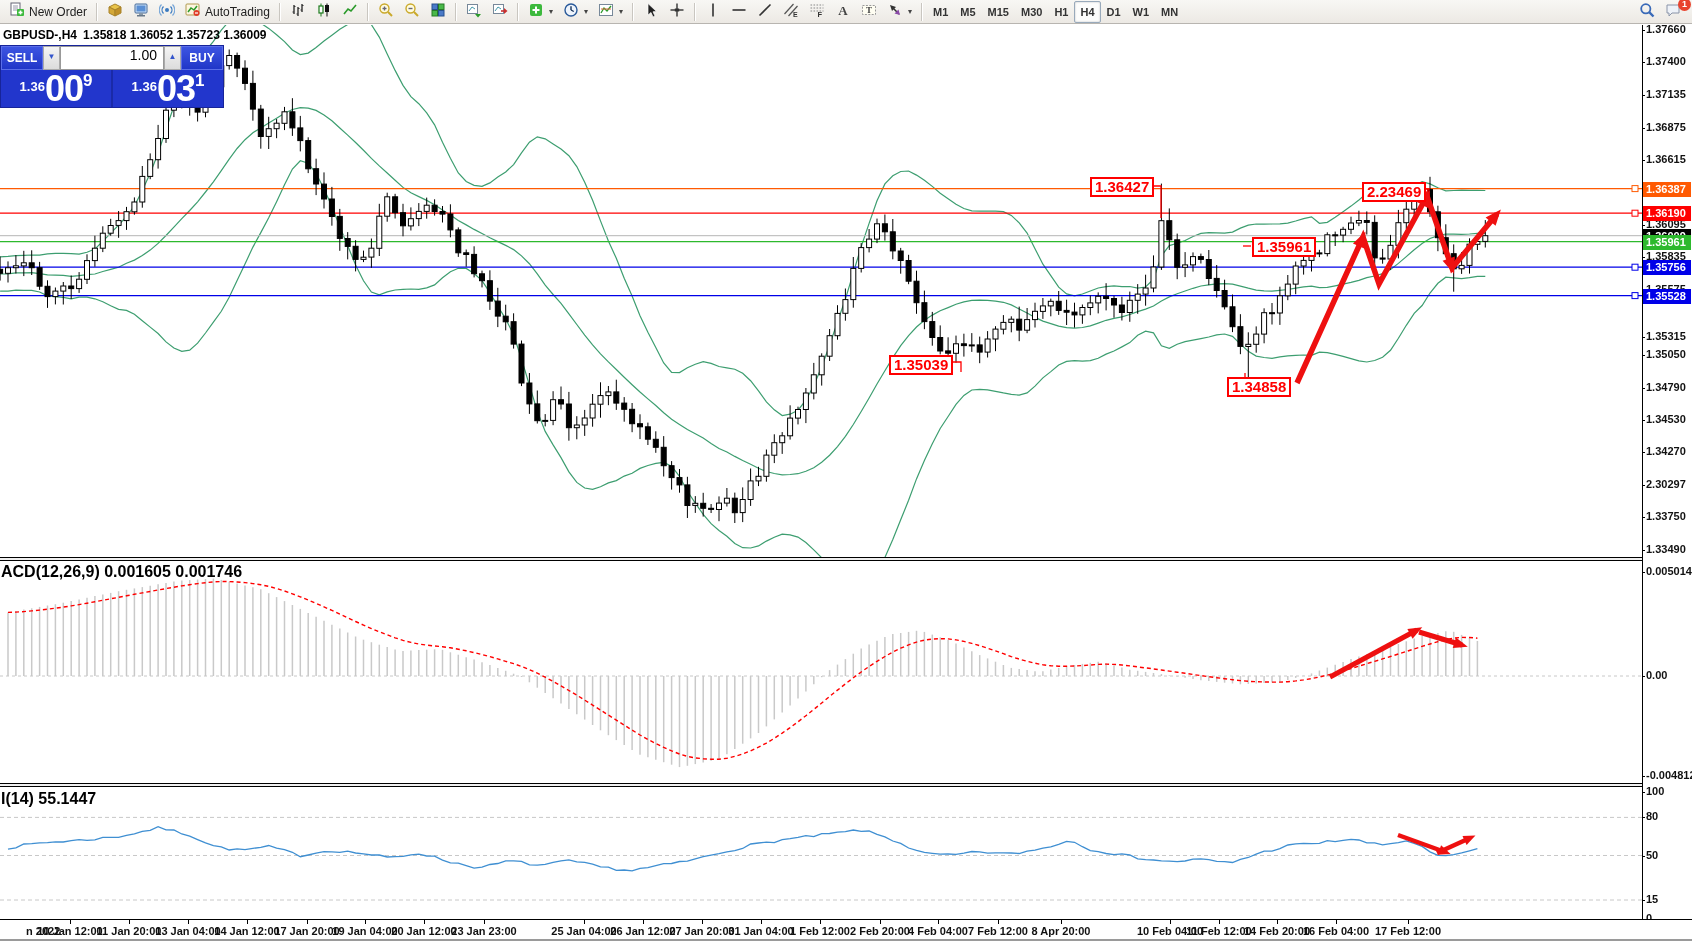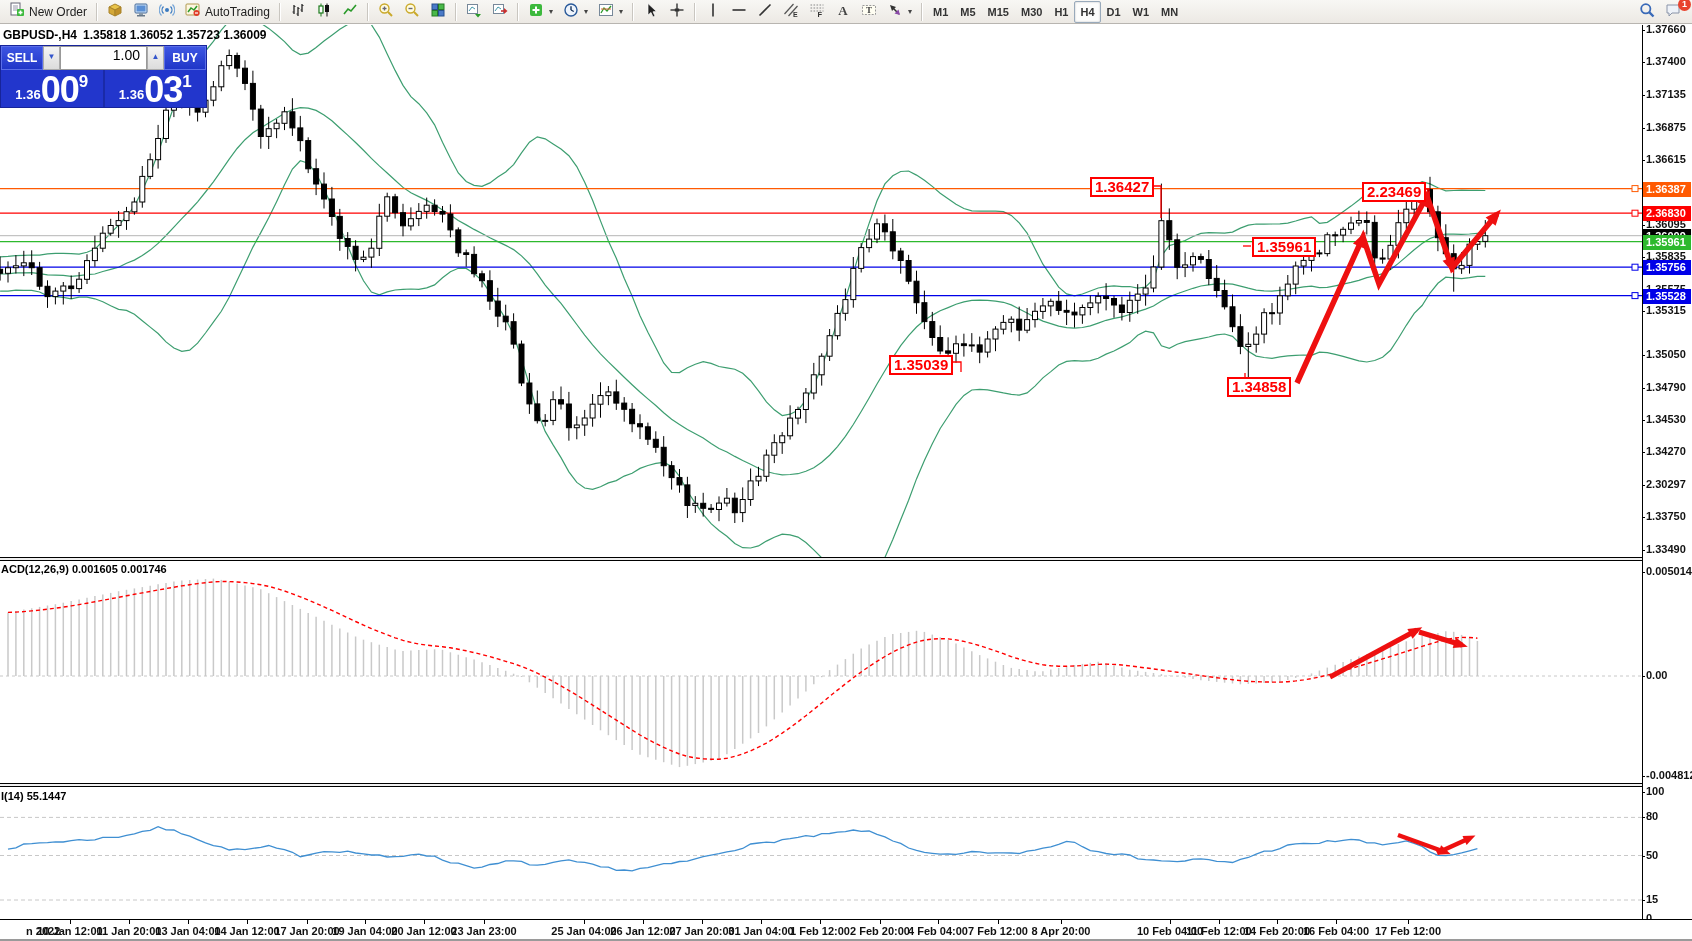--- a/index.html
+++ b/index.html
@@ -31,35 +31,35 @@
   .ax-tag{position:absolute;left:0px;width:48px;height:15px;line-height:15px;font-size:11px;
     font-weight:700;color:#fff;padding-left:3px;box-sizing:border-box;}
   #time-axis{position:absolute;left:0;top:919px;width:1692px;height:22px;background:#fff;
     border-top:1px solid #000;box-sizing:border-box;}
   .t-lbl{position:absolute;top:5px;font-size:11px;font-weight:700;color:#111;transform:translateX(-50%);white-space:nowrap;}
   .t-lbl.edge{transform:none;}
   .t-tick{position:absolute;top:0;width:1px;height:4px;background:#000;}
   
   #chart-title{position:absolute;left:3px;top:28px;font-size:12px;font-weight:700;color:#000;text-align:center;}
   #chart-title span{margin-right:6px;}
-  .pane-label{position:absolute;left:1px;font-size:11px;font-weight:700;color:#000;}
+  .pane-label{position:absolute;left:1px;font-size:16px;font-weight:700;color:#000;}
   .anno{position:absolute;background:#fff;border:2px solid #ff0000;color:#ff0000;
     font-size:15px;font-weight:700;padding:0 3px;line-height:16px;}
   
-  #quote-panel{position:absolute;left:0;top:45px;width:207px;height:63px;
+  #quote-panel{position:absolute;left:0;top:45px;width:224px;height:63px;
     background:#2236cc;border:1px solid #17249a;box-sizing:border-box;}
   #qp-row1{display:flex;height:24px;}
   .qp-btn{width:42px;background:linear-gradient(#3d55e2,#2036c8);color:#fff;font-size:12px;
     font-weight:700;text-align:center;line-height:22px;border:1px solid #5a6ee8;box-sizing:border-box;}
   .qp-spin{width:17px;background:linear-gradient(#f4f4f4,#dcdcdc);border:1px solid #aaa;
     color:#3355cc;font-size:8px;text-align:center;line-height:20px;box-sizing:border-box;}
   #qp-vol{flex:1;background:#fff;border:1px solid #999;font-size:14px;font-weight:400;
     text-align:right;padding:0 6px;color:#000;box-sizing:border-box;font-family:"Liberation Sans",sans-serif;}
   #qp-row2{display:flex;height:37px;color:#fff;}
-  .qp-price{flex:1;display:flex;align-items:flex-end;justify-content:center;padding-bottom:1px;}
+  .qp-price{flex:1;display:flex;align-items:center;justify-content:center;padding-bottom:1px;}
   .qp-price.sell{border-right:2px solid #1a2aa8;}
   .qp-small{font-size:13px;font-weight:700;margin-bottom:4px;}
   .qp-big{font-size:36px;font-weight:700;line-height:33px;letter-spacing:-1px;}
   .qp-sup{font-size:17px;font-weight:700;margin-bottom:14px;}
 </style>
 </head>
 <body>
 
 <div id="app">
   <div id="toolbar">
@@ -955,38 +955,38 @@
   <div id="price-axis">
       <span class="ax-tick" style="top: -2px;">1.37660</span>
       <span class="ax-tick" style="top: 30.396px;">1.37400</span>
       <span class="ax-tick" style="top: 63.415px;">1.37135</span>
       <span class="ax-tick" style="top: 95.811px;">1.36875</span>
       <span class="ax-tick" style="top: 128.207px;">1.36615</span>
       <span class="ax-tick" style="top: 160.603px;">1.36355</span>
       <span class="ax-tick" style="top: 192.999px;">1.36095</span>
       <span class="ax-tick" style="top: 225.395px;">1.35835</span>
       <span class="ax-tick" style="top: 257.791px;">1.35575</span>
-      <span class="ax-tick" style="top: 279px;">1.35315</span>
+      <span class="ax-tick" style="top: 305px;">1.35315</span>
       <span class="ax-tick" style="top: 323.206px;">1.35050</span>
       <span class="ax-tick" style="top: 355.602px;">1.34790</span>
       <span class="ax-tick" style="top: 387.998px;">1.34530</span>
       <span class="ax-tick" style="top: 420.394px;">1.34270</span>
       <span class="ax-tick" style="top: 452.79px;">2.30297</span>
       <span class="ax-tick" style="top: 485.186px;">1.33750</span>
       <span class="ax-tick" style="top: 517.582px;">1.33490</span>
       <span class="ax-tick" style="top: 539.959px;">0.005014</span>
       <span class="ax-tick" style="top: 644px;">0.00</span>
       <span class="ax-tick" style="top: 743.849px;">-0.004812</span>
       <span class="ax-tick" style="top: 760px;">100</span>
       <span class="ax-tick" style="top: 785.4px;">80</span>
       <span class="ax-tick" style="top: 823.5px;">50</span>
       <span class="ax-tick" style="top: 867.95px;">15</span>
       <span class="ax-tick" style="top: 887px;">0</span>
       <span class="ax-tag" style="top: 156.616px; background: rgb(255, 90, 2);">1.36387</span>
-      <span class="ax-tag" style="top: 181.162px; background: rgb(255, 0, 0);">2.36830</span>
+      <span class="ax-tag" style="top: 181.162px; background: rgb(255, 0, 0);">1.36190</span>
       <span class="ax-tag" style="top: 203.715px; background: rgb(0, 0, 0);">1.36009</span>
       <span class="ax-tag" style="top: 209.695px; background: rgb(45, 185, 45);">1.35961</span>
       <span class="ax-tag" style="top: 235.238px; background: rgb(0, 0, 232);">1.35756</span>
       <span class="ax-tag" style="top: 263.647px; background: rgb(0, 0, 232);">1.35528</span>
     </div>
   <div id="time-axis">
       <span class="t-lbl edge" style="left: 2px; padding-left: 24px;">n 2022</span>
       <span class="t-tick" style="left: 70px;"></span>
       <span class="t-lbl" style="left: 70px;">10 Jan 12:00</span>
       <span class="t-tick" style="left: 129px;"></span>

